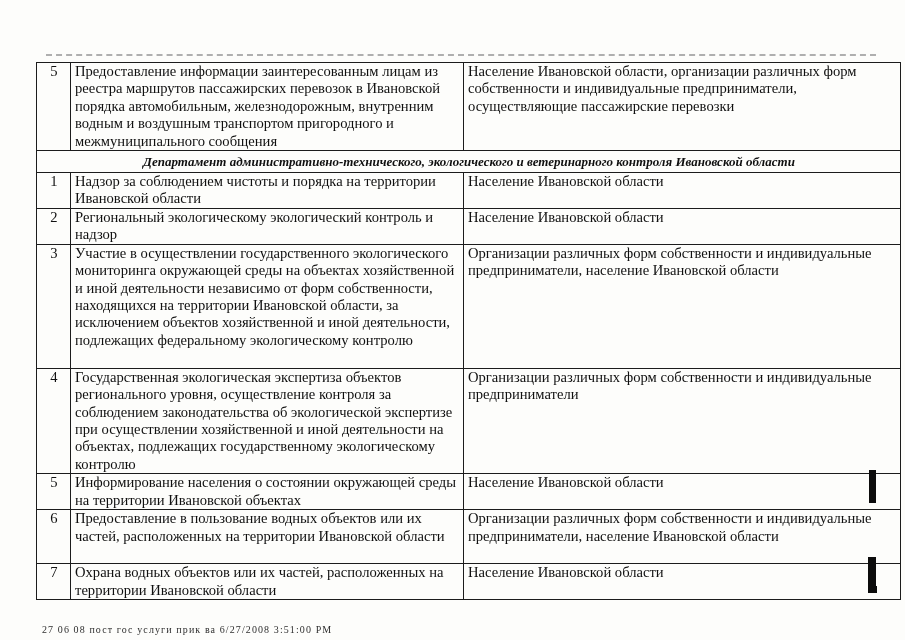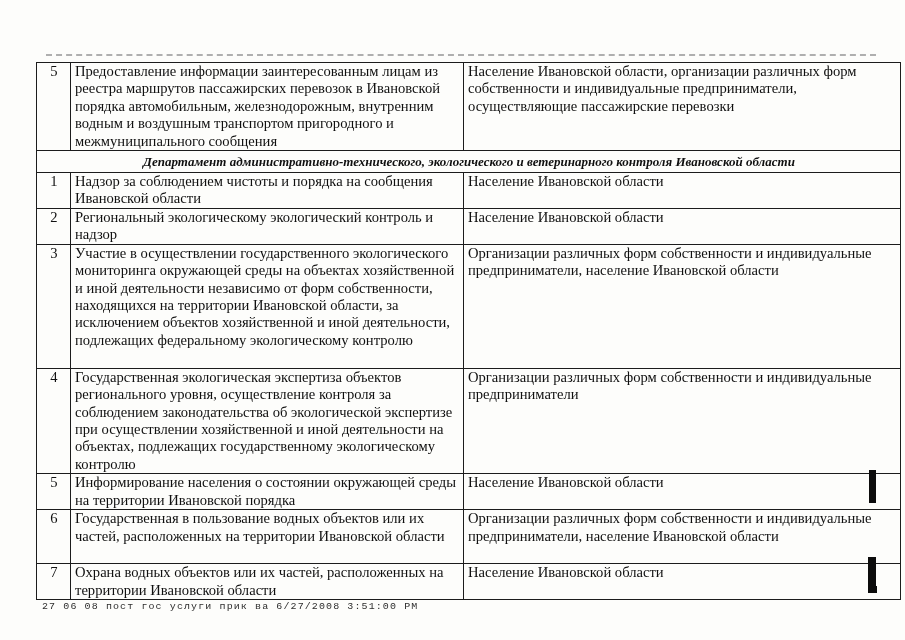--- a/index.html
+++ b/index.html
@@ -63,22 +63,22 @@
   .scan-art {
     position: absolute;
     background: #0c0c0c;
   }
   .art-1 { left: 869px; top: 470px; width: 7px; height: 33px; }
   .art-2 { left: 868px; top: 557px; width: 8px; height: 36px; }
   .art-3 { left: 871px; top: 586px; width: 6px; height: 7px; }
   .page-footer {
     position: absolute;
     left: 42px;
-    top: 601px;
-    font-family: Liberation Mono, monospace;
+    top: 624px;
+    font-family: Liberation Serif, serif;
     font-size: 10px;
     letter-spacing: 1.1px;
     color: #2d2d2d;
     white-space: nowrap;
     transform: scaleY(0.95);
     transform-origin: top left;
   }
 </style>
 </head>
 <body>
@@ -90,46 +90,46 @@
       <tr class="rh-cont">
     <td class="col-num">5</td>
     <td class="col-task">Предоставление информации заинтересованным лицам из реестра маршрутов пассажирских перевозок в Ивановской порядка автомобильным, железнодорожным, внутренним водным и воздушным транспортом пригородного и межмуниципального сообщения</td>
     <td class="col-rec">Население Ивановской области, организации различных форм собственности и индивидуальные предприниматели, осуществляющие пассажирские перевозки</td>
   </tr>
   <tr class="rh-hdr section-header">
     <td colspan="3">Департамент административно-технического, экологического и ветеринарного контроля Ивановской области</td>
   </tr>
   <tr class="rh-2a">
     <td class="col-num">1</td>
-    <td class="col-task">Надзор за соблюдением чистоты и порядка на сообщения Ивановской области</td>
+    <td class="col-task">Надзор за соблюдением чистоты и порядка на территории Ивановской области</td>
     <td class="col-rec">Население Ивановской области</td>
   </tr>
   <tr class="rh-2b">
     <td class="col-num">2</td>
     <td class="col-task">Региональный экологическому экологический контроль и надзор</td>
     <td class="col-rec">Население Ивановской области</td>
   </tr>
   <tr class="rh-7">
     <td class="col-num">3</td>
     <td class="col-task">Участие в осуществлении государственного экологического мониторинга окружающей среды на объектах хозяйственной и иной деятельности независимо от форм собственности, находящихся на территории Ивановской области, за исключением объектов хозяйственной и иной деятельности, подлежащих федеральному экологическому контролю</td>
     <td class="col-rec">Организации различных форм собственности и индивидуальные предприниматели, население Ивановской области</td>
   </tr>
   <tr class="rh-6">
     <td class="col-num">4</td>
     <td class="col-task">Государственная экологическая экспертиза объектов регионального уровня, осуществление контроля за соблюдением законодательства  об экологической экспертизе при осуществлении хозяйственной и иной деятельности на объектах, подлежащих государственному экологическому контролю</td>
     <td class="col-rec">Организации различных форм собственности и индивидуальные предприниматели</td>
   </tr>
   <tr class="rh-2a">
     <td class="col-num">5</td>
-    <td class="col-task">Информирование населения о состоянии окружающей среды на территории Ивановской порядка</td>
+    <td class="col-task">Информирование населения о состоянии окружающей среды на территории Ивановской объектах</td>
     <td class="col-rec">Население Ивановской области</td>
   </tr>
   <tr class="rh-3">
     <td class="col-num">6</td>
-    <td class="col-task">Государственная в пользование водных объектов или их частей,  расположенных на территории Ивановской области</td>
+    <td class="col-task">Предоставление в пользование водных объектов или их частей,  расположенных на территории Ивановской области</td>
     <td class="col-rec">Организации различных форм собственности и индивидуальные предприниматели, население Ивановской области</td>
   </tr>
   <tr class="rh-2a">
     <td class="col-num">7</td>
     <td class="col-task">Охрана водных объектов или их частей, расположенных на территории Ивановской области</td>
     <td class="col-rec">Население Ивановской области</td>
   </tr>
 </tbody>
   </table>
 

